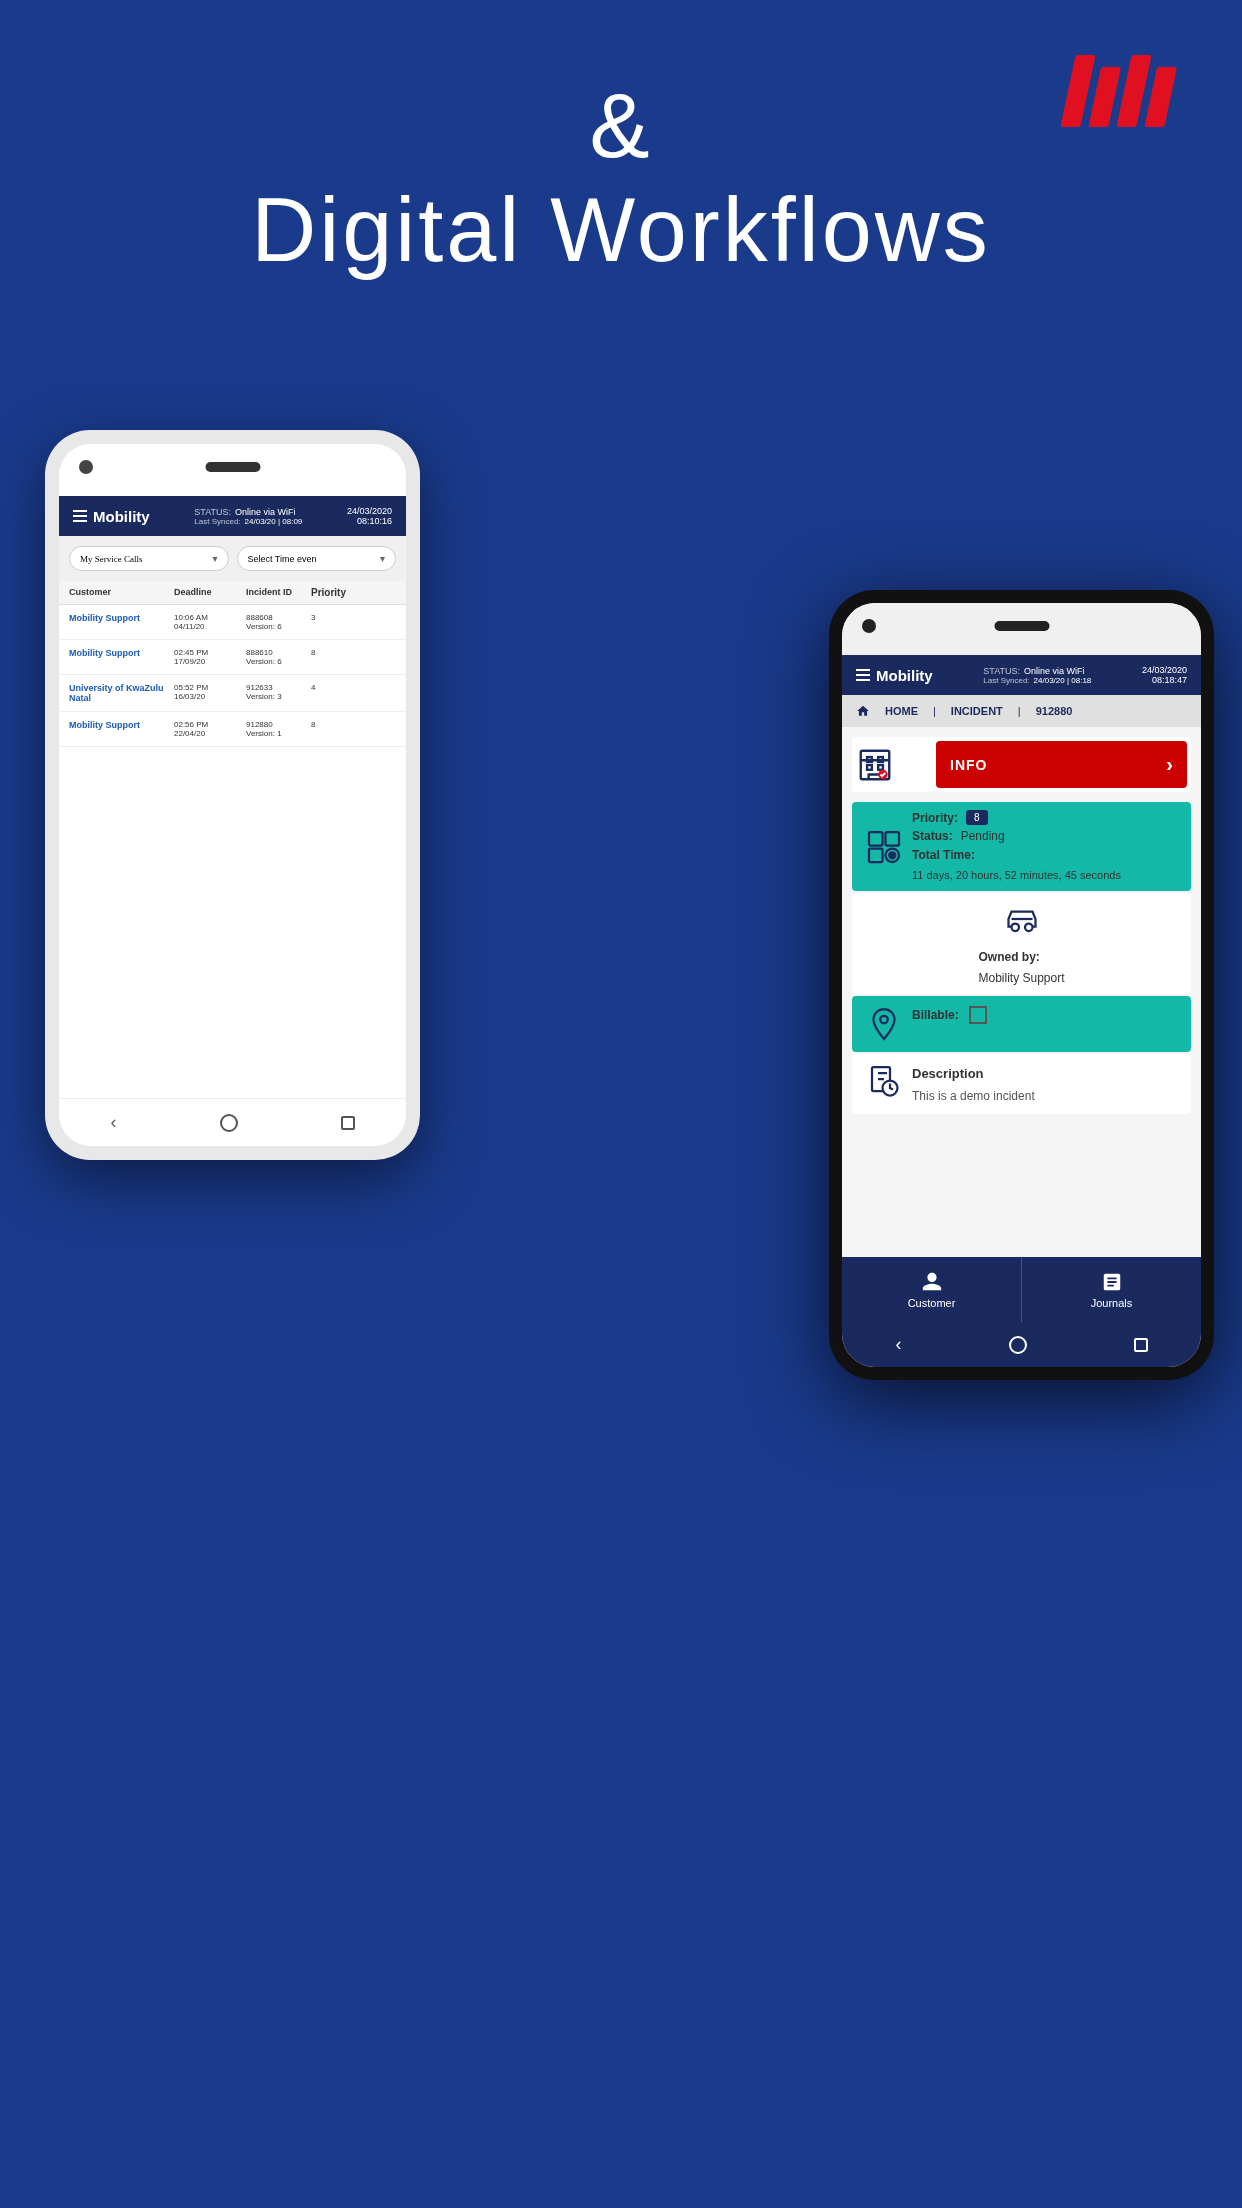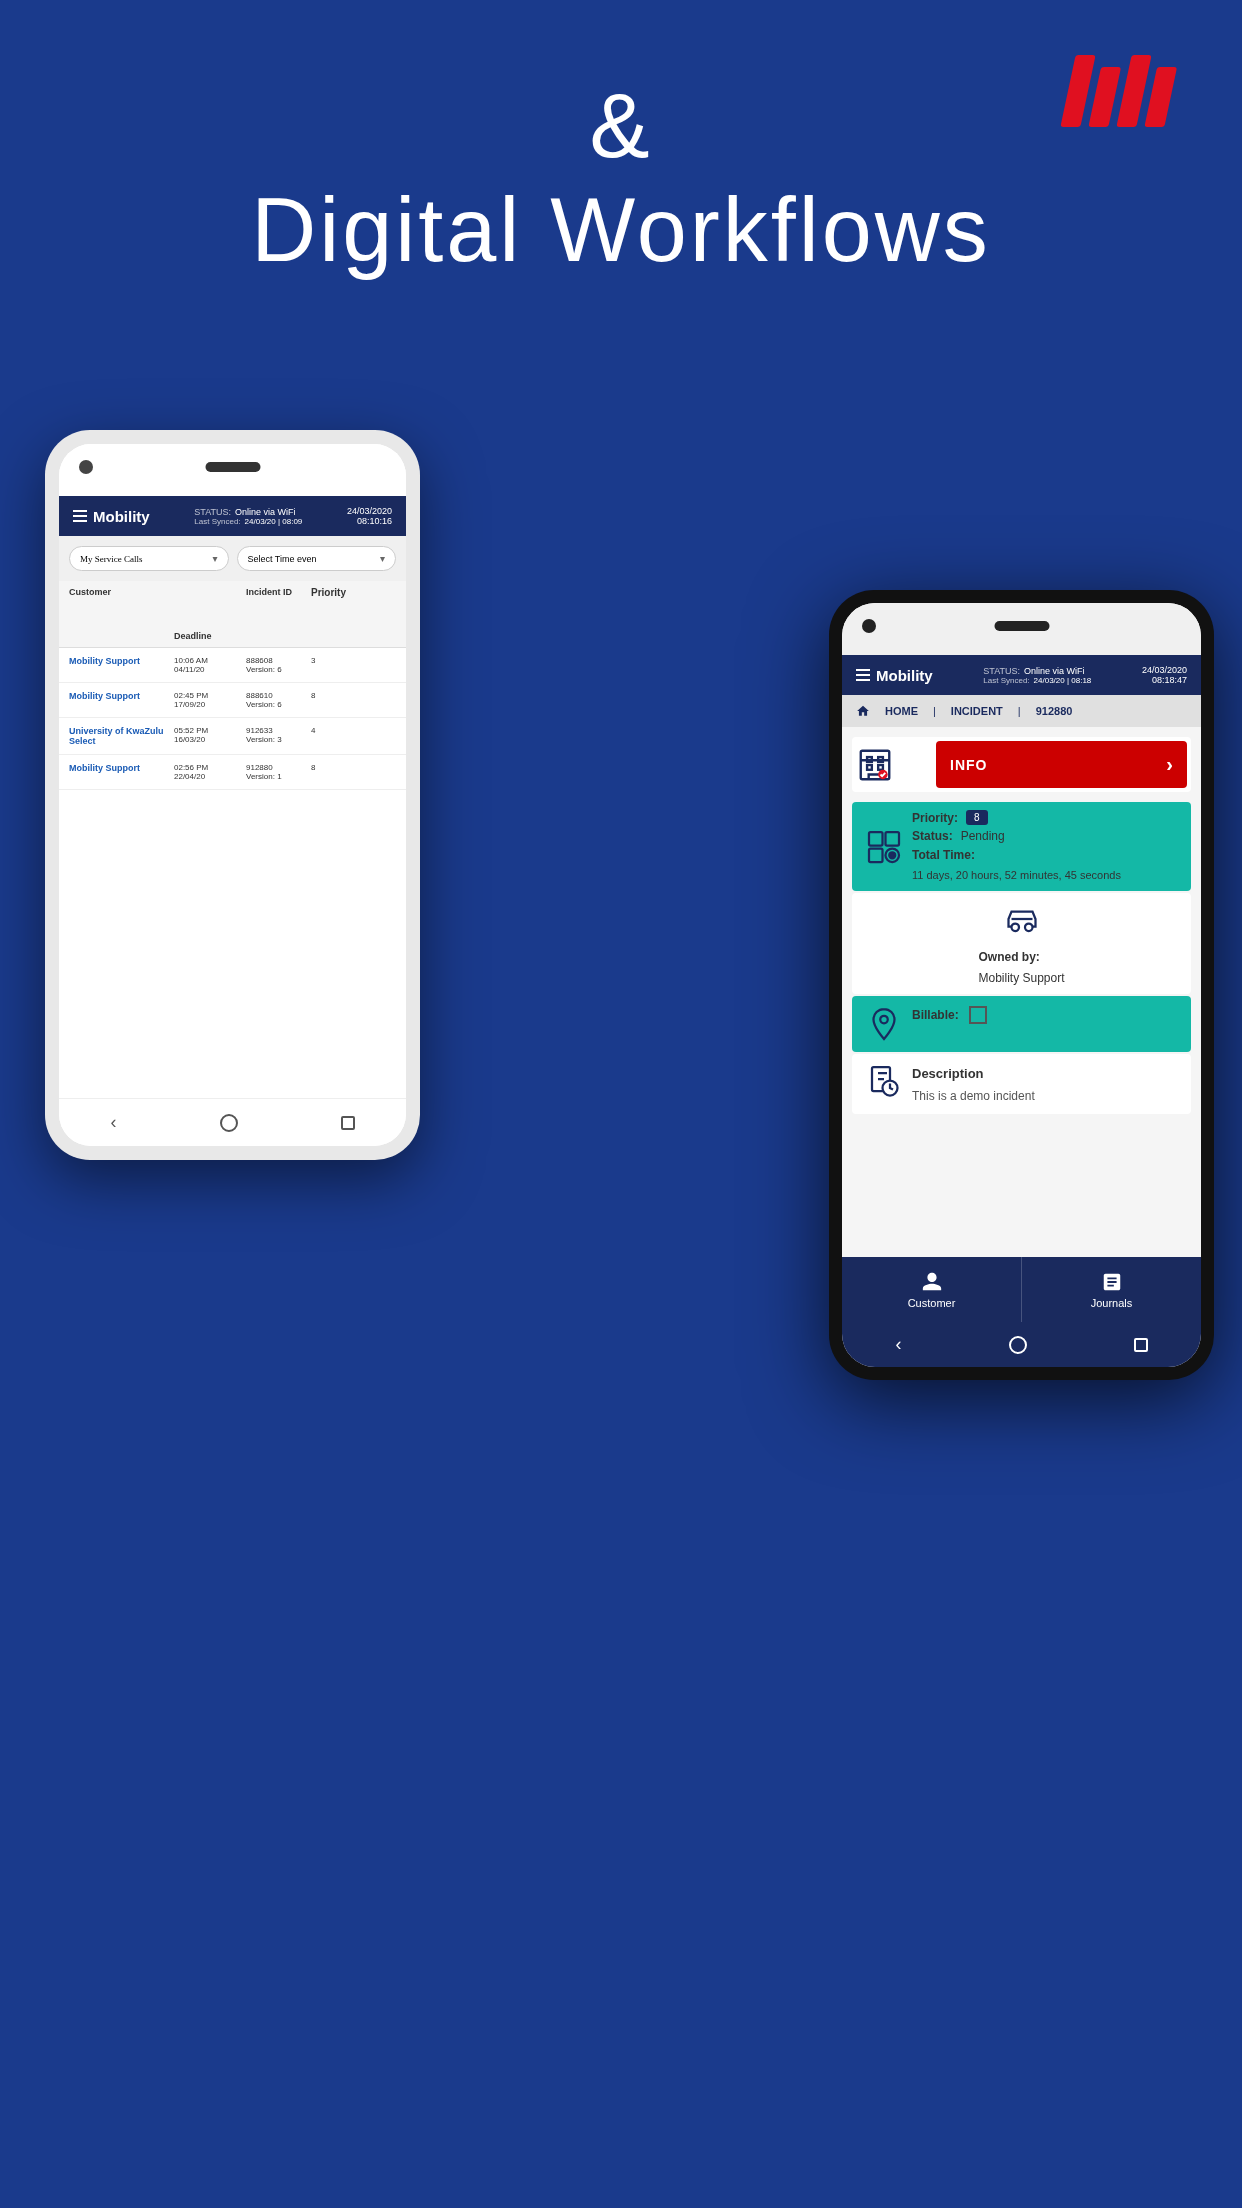--- a/index.html
+++ b/index.html
@@ -68,21 +68,21 @@
         <span style="font-size:10px;color:#666;">▾</span>
       </div>
       <div style="flex:1;background:white;border:1px solid #ccc;border-radius:20px;padding:6px 10px;font-size:9px;display:flex;align-items:center;justify-content:space-between;cursor:pointer;">
         <span>Select Time even</span>
         <span style="font-size:10px;color:#666;">▾</span>
       </div>
     </div>
 
     <div style="display:grid;grid-template-columns:105px 72px 65px 35px;padding:6px 10px;background:#f5f5f5;border-bottom:1px solid #ddd;">
       <span style="font-size:9px;color:#333;font-weight:bold;">Customer</span>
-      <span style="font-size:9px;color:#333;font-weight:bold;margin-top:44px;">Deadline</span>
+      <span style="font-size:9px;color:#333;font-weight:bold;">Deadline</span>
       <span style="font-size:9px;color:#333;font-weight:bold;">Incident ID</span>
       <span style="font-size:10px;color:#333;font-weight:bold;">Priority</span>
     </div>
 
     <div style="display:grid;grid-template-columns:105px 72px 65px 35px;padding:8px 10px;border-bottom:1px solid #eee;cursor:pointer;">
       <span style="font-size:9px;color:#1a5bb5;font-weight:bold;">Mobility Support</span>
       <div>
         <div style="font-size:8px;color:#333;">10:06 AM</div>
         <div style="font-size:8px;color:#333;">04/11/20</div>
       </div>
@@ -100,21 +100,21 @@
         <div style="font-size:8px;color:#333;">17/09/20</div>
       </div>
       <div>
         <div style="font-size:8px;color:#333;">888610</div>
         <div style="font-size:8px;color:#333;">Version: 6</div>
       </div>
       <span style="font-size:8px;color:#333;">8</span>
     </div>
 
     <div style="display:grid;grid-template-columns:105px 72px 65px 35px;padding:8px 10px;border-bottom:1px solid #eee;cursor:pointer;">
-      <span style="font-size:9px;color:#1a5bb5;font-weight:bold;">University of KwaZulu Select</span>
+      <span style="font-size:9px;color:#1a5bb5;font-weight:bold;">University of KwaZulu Natal</span>
       <div>
         <div style="font-size:8px;color:#333;">05:52 PM</div>
         <div style="font-size:8px;color:#333;">16/03/20</div>
       </div>
       <div>
         <div style="font-size:8px;color:#333;">912633</div>
         <div style="font-size:8px;color:#333;">Version: 3</div>
       </div>
       <span style="font-size:8px;color:#333;">4</span>
     </div>

